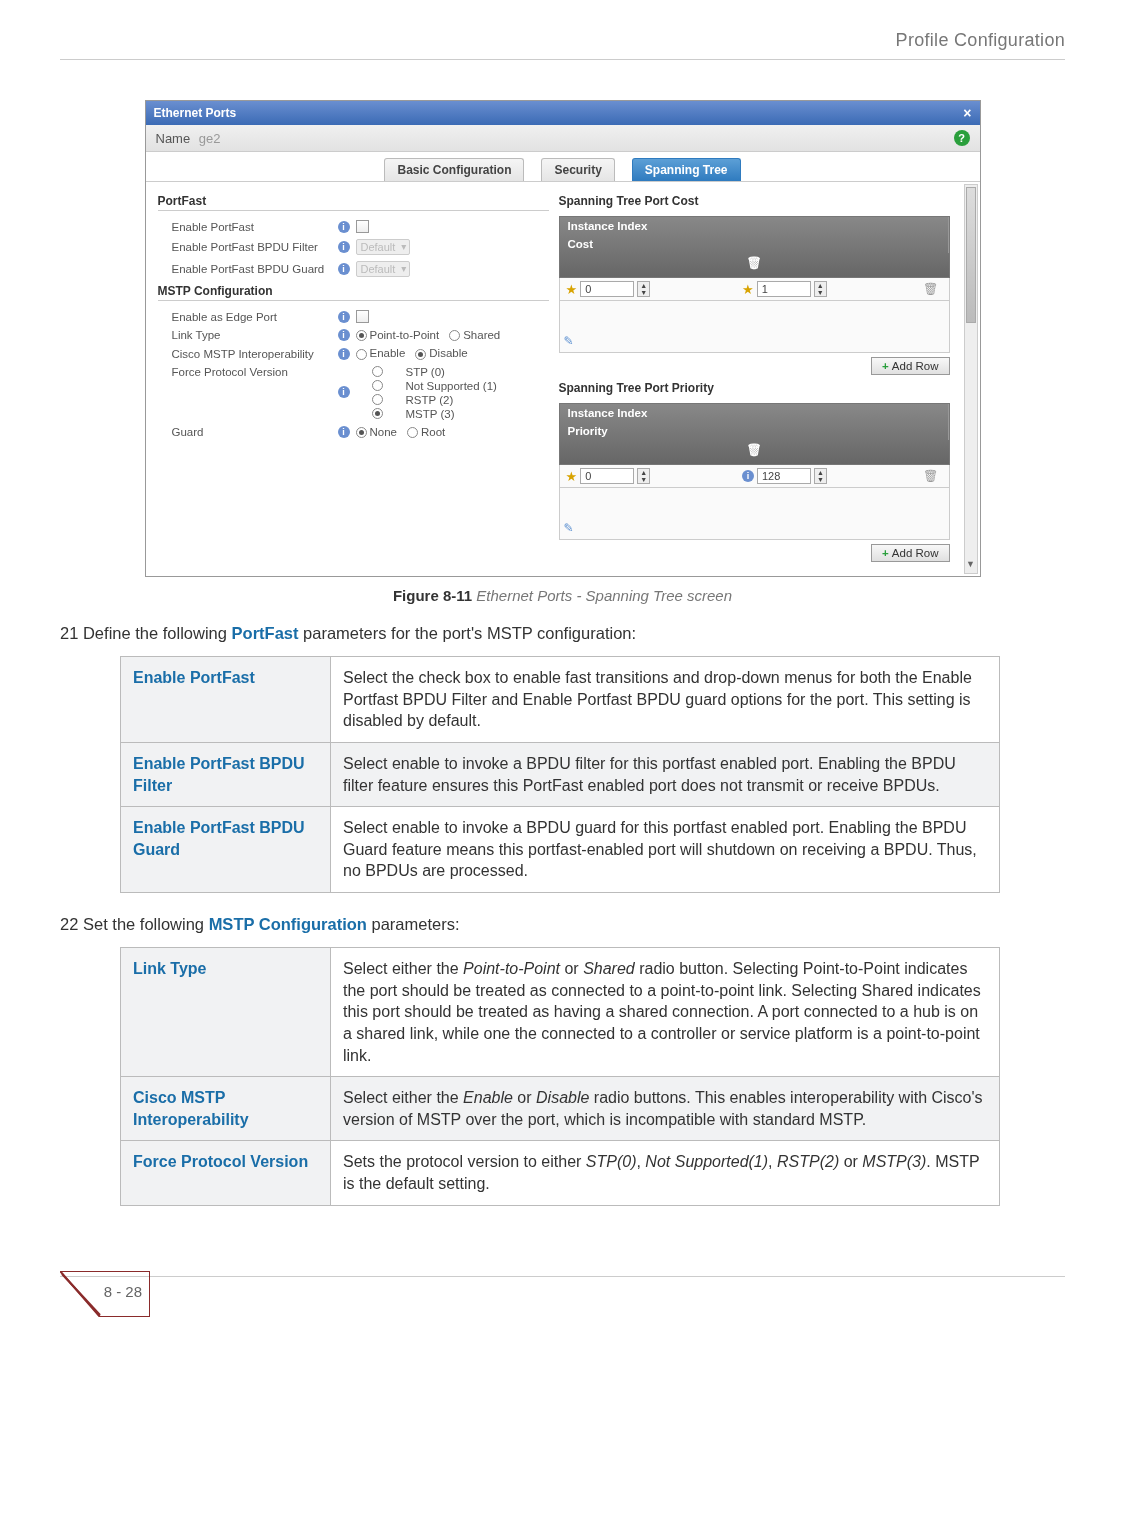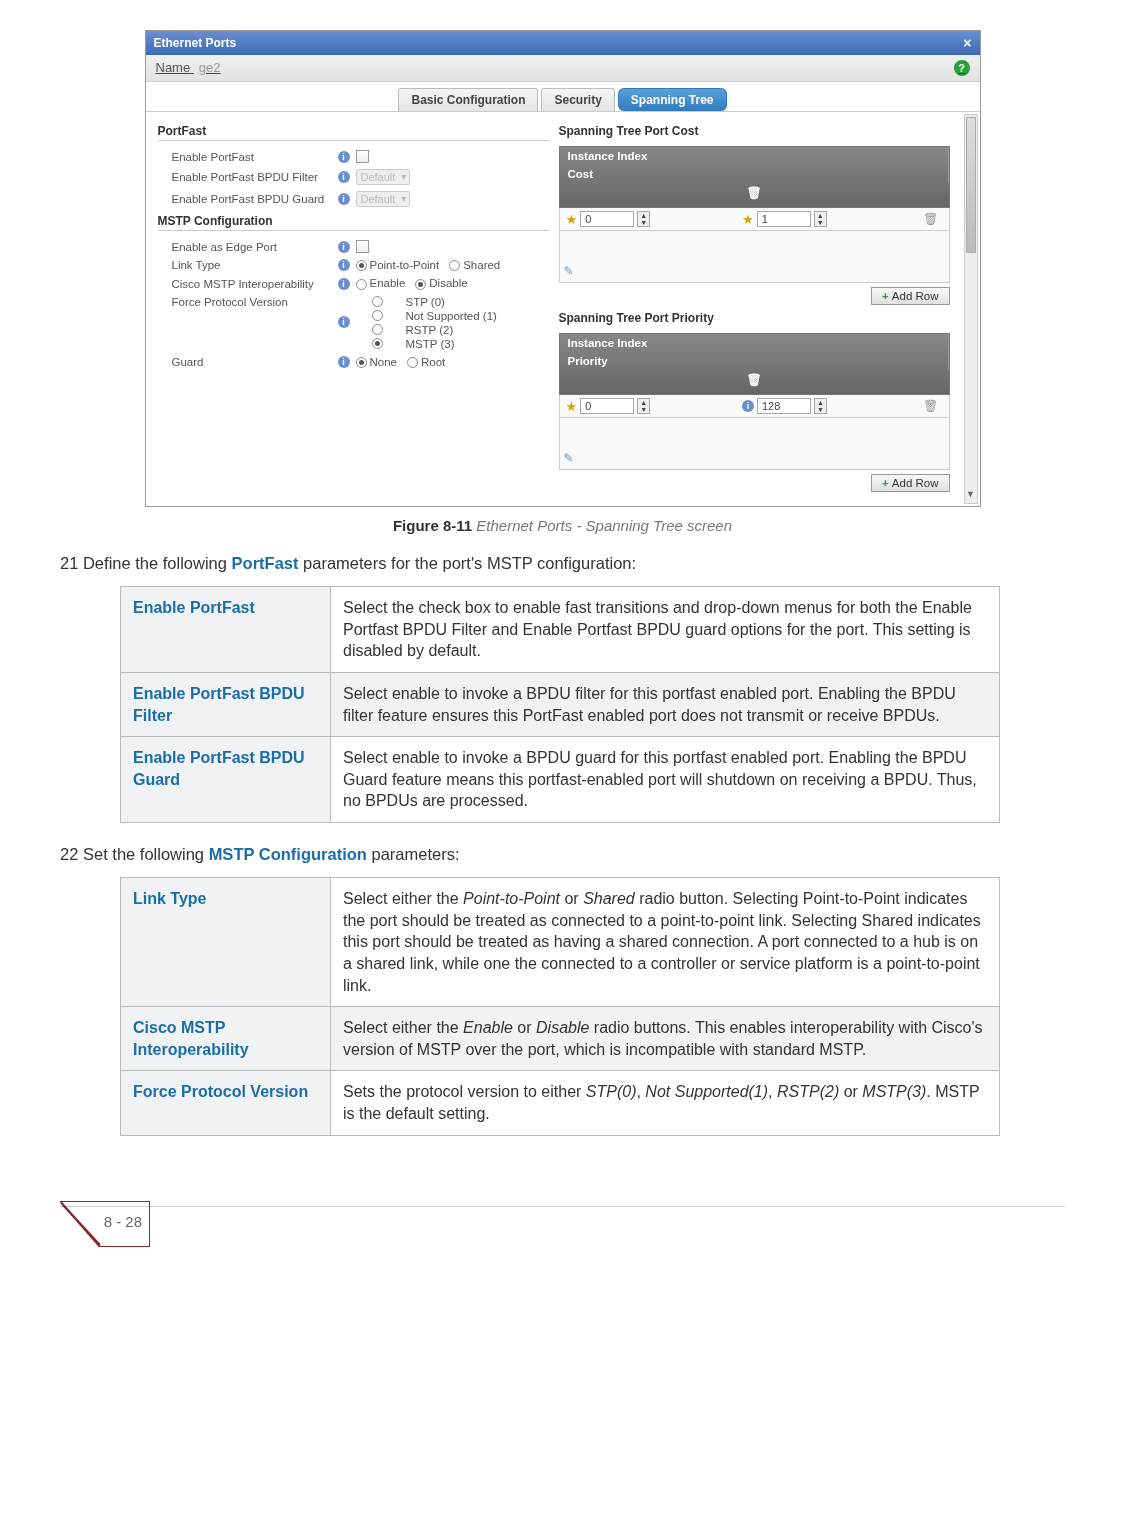--- a/index.html
+++ b/index.html
@@ -48,53 +48,52 @@
     color: #fff;
     font-size: 14px;
     cursor: pointer;
   }
   .namebar {
     background: linear-gradient(#f0f0f0, #e2e2e2);
     border-bottom: 1px solid #ccc;
     padding: 5px 10px;
     display: flex;
     justify-content: space-between;
+    align-items: center;
     font-size: 13px;
-    text-decoration: underline;
   }
   .namebar .label { color: #555; }
   .namebar .val { color: #999; margin-left: 5px; }
   .help-icon {
     width: 16px; height: 16px; border-radius: 50%;
     background: #2a9f3c; color: #fff; font-weight: bold;
     font-size: 11px; display: inline-flex;
     align-items: center; justify-content: center;
   }
   .tabsrow {
     display: flex;
     justify-content: center;
-    gap: 3px;
+    gap: 17px;
     padding: 6px 0 0 0;
     background: #fff;
   }
   .tab {
     background: linear-gradient(#f5f5f5, #e5e5e5);
     border: 1px solid #bbb;
     border-bottom: none;
     padding: 4px 12px;
     font-weight: bold;
     font-size: 12px;
     border-radius: 3px 3px 0 0;
     color: #444;
   }
   .tab.active {
     background: linear-gradient(#5c9fd6, #2f7bbf);
     color: #fff;
     border-color: #2f7bbf;
-    border-radius: 6px;
   }
   .panel-body {
     display: flex;
     padding: 8px 12px 8px 12px;
     border-top: 1px solid #ccc;
     background: #fff;
     gap: 10px;
     position: relative;
   }
   .leftcol, .rightcol { flex: 1; }
@@ -276,20 +275,21 @@
   .pagenum-text {
     position: absolute; right: 8px; top: -2px;
     color: #666; font-size: 15px;
   }
 </style>
 </head>
 <body>
 
 <div class="page">
 
+  <div class="header-right">Profile Configuration</div>
 
   <div class="window">
     <div class="titlebar">
       <span>Ethernet Ports</span>
       <span class="close">×</span>
     </div>
     <div class="namebar">
       <span>
         <span class="label">Name</span>
         <span class="val">ge2</span>

